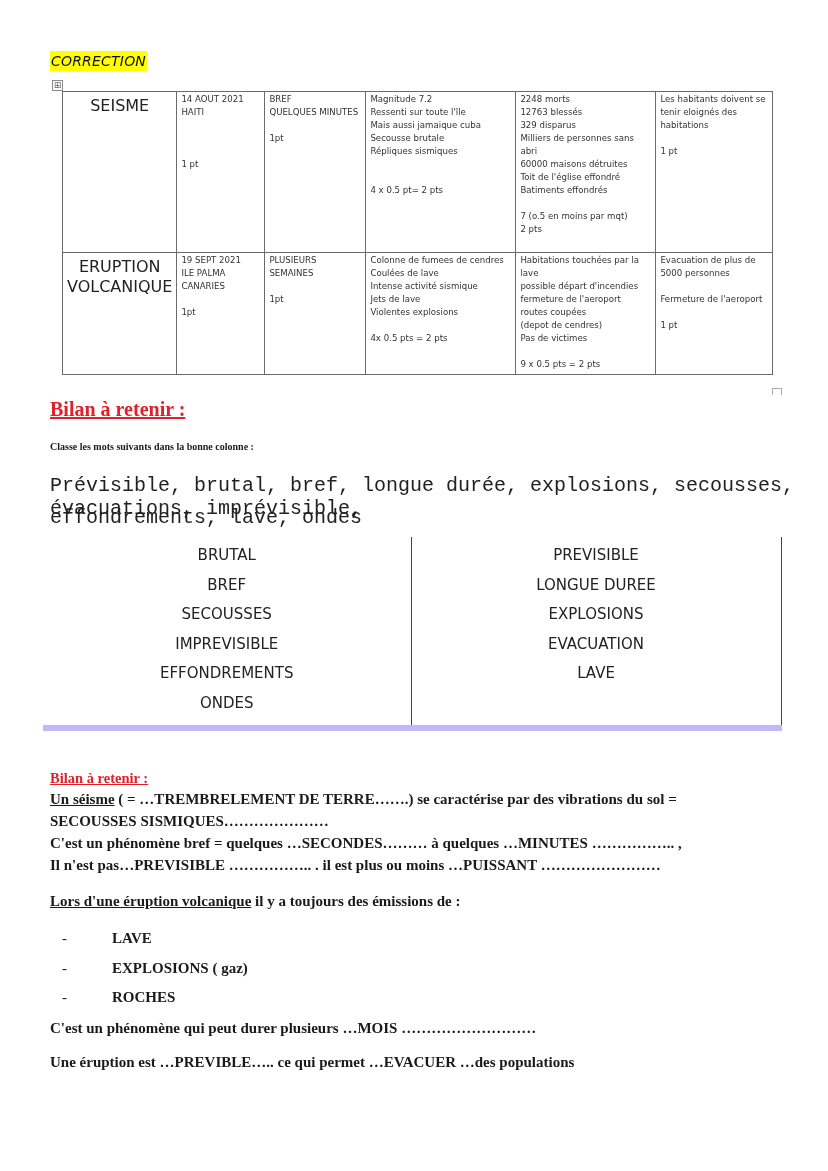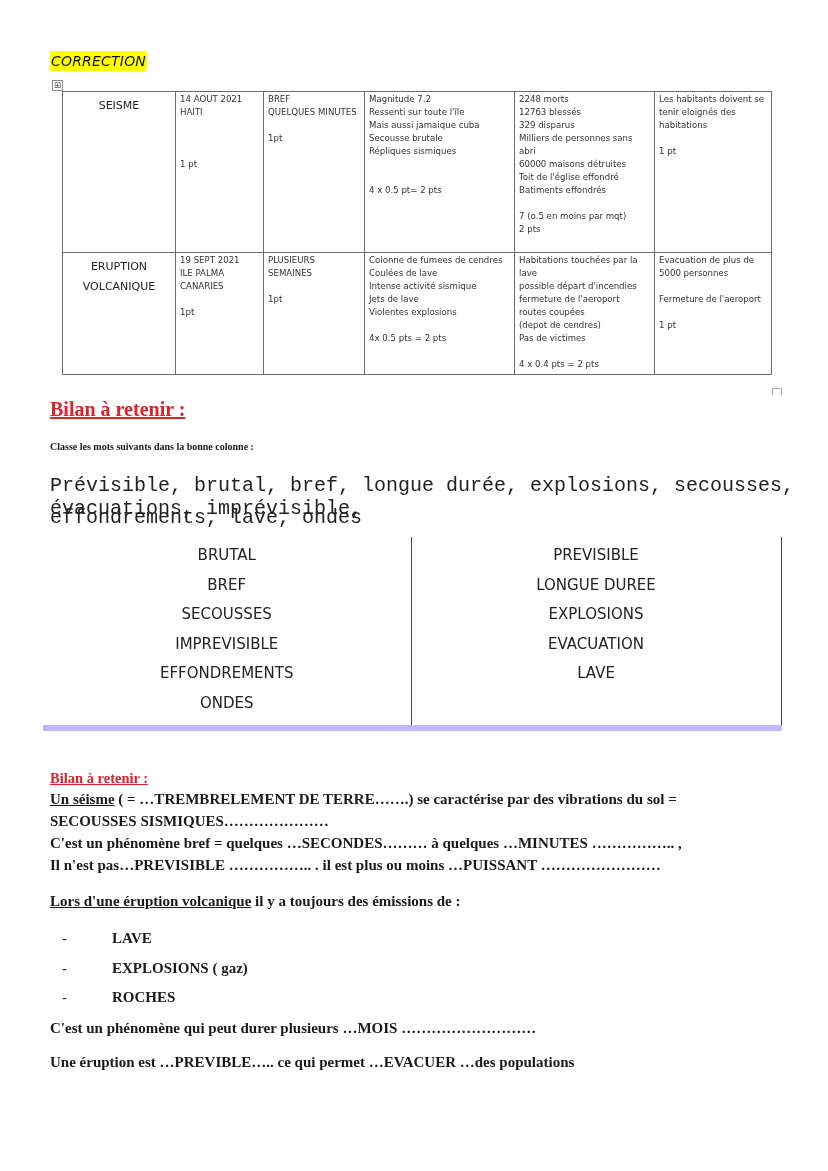--- a/index.html
+++ b/index.html
@@ -16,21 +16,21 @@
     font-size: 9px; line-height: 9px; text-align: center; color: #666; font-family: "DejaVu Sans", sans-serif;
   }
   .resize-handle { left: 772px; top: 388px; width: 8px; height: 6px; border: 1px solid #aaa; border-bottom: none; }
 
   table.t1 {
     left: 62px; top: 91px; border-collapse: collapse; table-layout: fixed;
     font-family: "DejaVu Sans", sans-serif; font-size: 8.6px; color: #333;
   }
   table.t1 td, table.t1 th { border: 1px solid #6b6b6b; vertical-align: top; padding: 1px 4px; line-height: 13px; }
   table.t1 th { font-weight: bold; text-align: center; height: 18px; vertical-align: middle; color: #222; padding: 0 3px; }
-  table.t1 td.cat { text-align: center; font-size: 11px; color: #222; line-height: 20px; padding-top: 4px; }
+  table.t1 td.cat { text-align: center; font-size: 16px; color: #222; line-height: 20px; padding-top: 4px; }
   table.t1 tr.r1 td { height: 155px; }
   table.t1 tr.r2 td { height: 116px; }
   .cell-line { display: block; white-space: nowrap; min-height: 13px; }
 
   .bilan-title {
     left: 50px; top: 398px; font-family: "Liberation Serif", serif; font-weight: bold; font-size: 20px;
     color: #e0202a; text-decoration: underline; text-decoration-thickness: 2px;
   }
   .instr { left: 50px; top: 441px; font-family: "Liberation Serif", serif; font-weight: bold; font-size: 10px; color: #1a1a1a; }
   .words { left: 50px; font-family: Liberation Mono, monospace; font-size: 20px; color: #222; }
@@ -144,21 +144,21 @@
     </td>
     <td>
       <span class="cell-line">Habitations touchées par la</span>
       <span class="cell-line">lave</span>
       <span class="cell-line">possible départ d'incendies</span>
       <span class="cell-line">fermeture de l'aeroport</span>
       <span class="cell-line">routes coupées</span>
       <span class="cell-line">(depot de cendres)</span>
       <span class="cell-line">Pas de victimes</span>
       <span class="cell-line"></span>
-      <span class="cell-line">4 x 0.4 pts = 2 pts</span>
+      <span class="cell-line">9 x 0.5 pts = 2 pts</span>
     </td>
     <td>
       <span class="cell-line">Evacuation de plus de</span>
       <span class="cell-line">5000 personnes</span>
       <span class="cell-line"></span>
       <span class="cell-line">Fermeture de l'aeroport</span>
       <span class="cell-line"></span>
       <span class="cell-line">1 pt</span>
     </td>
   </tr>

